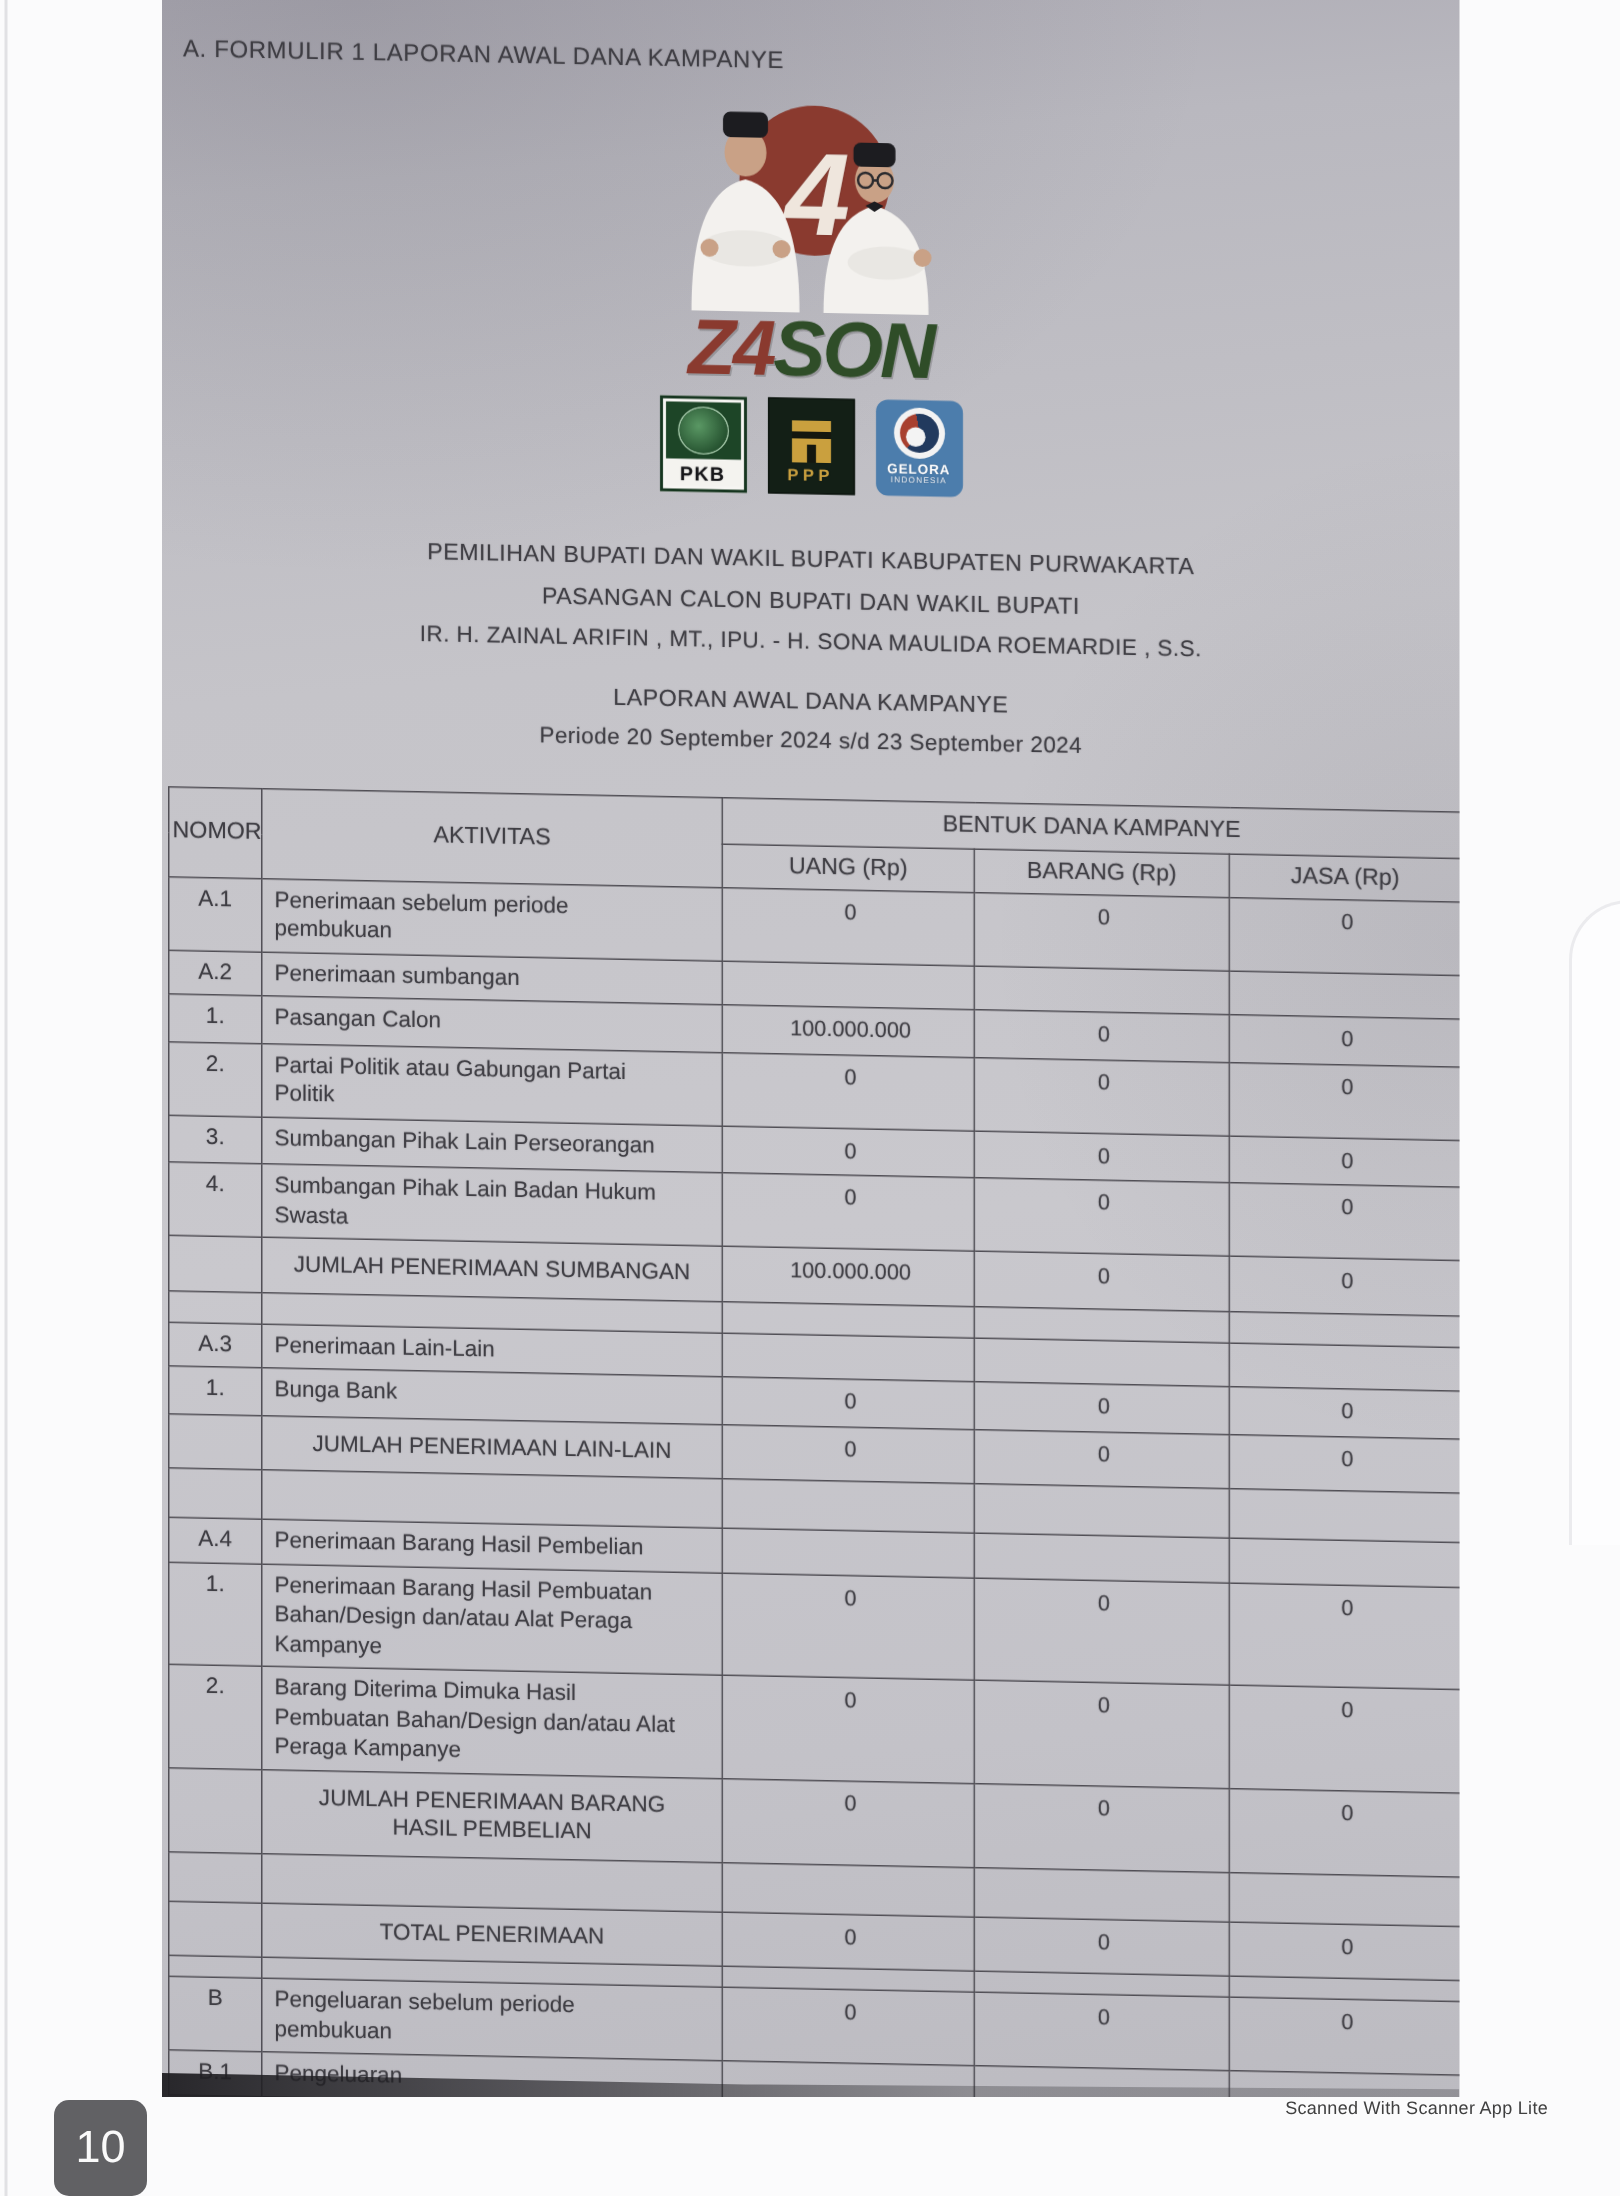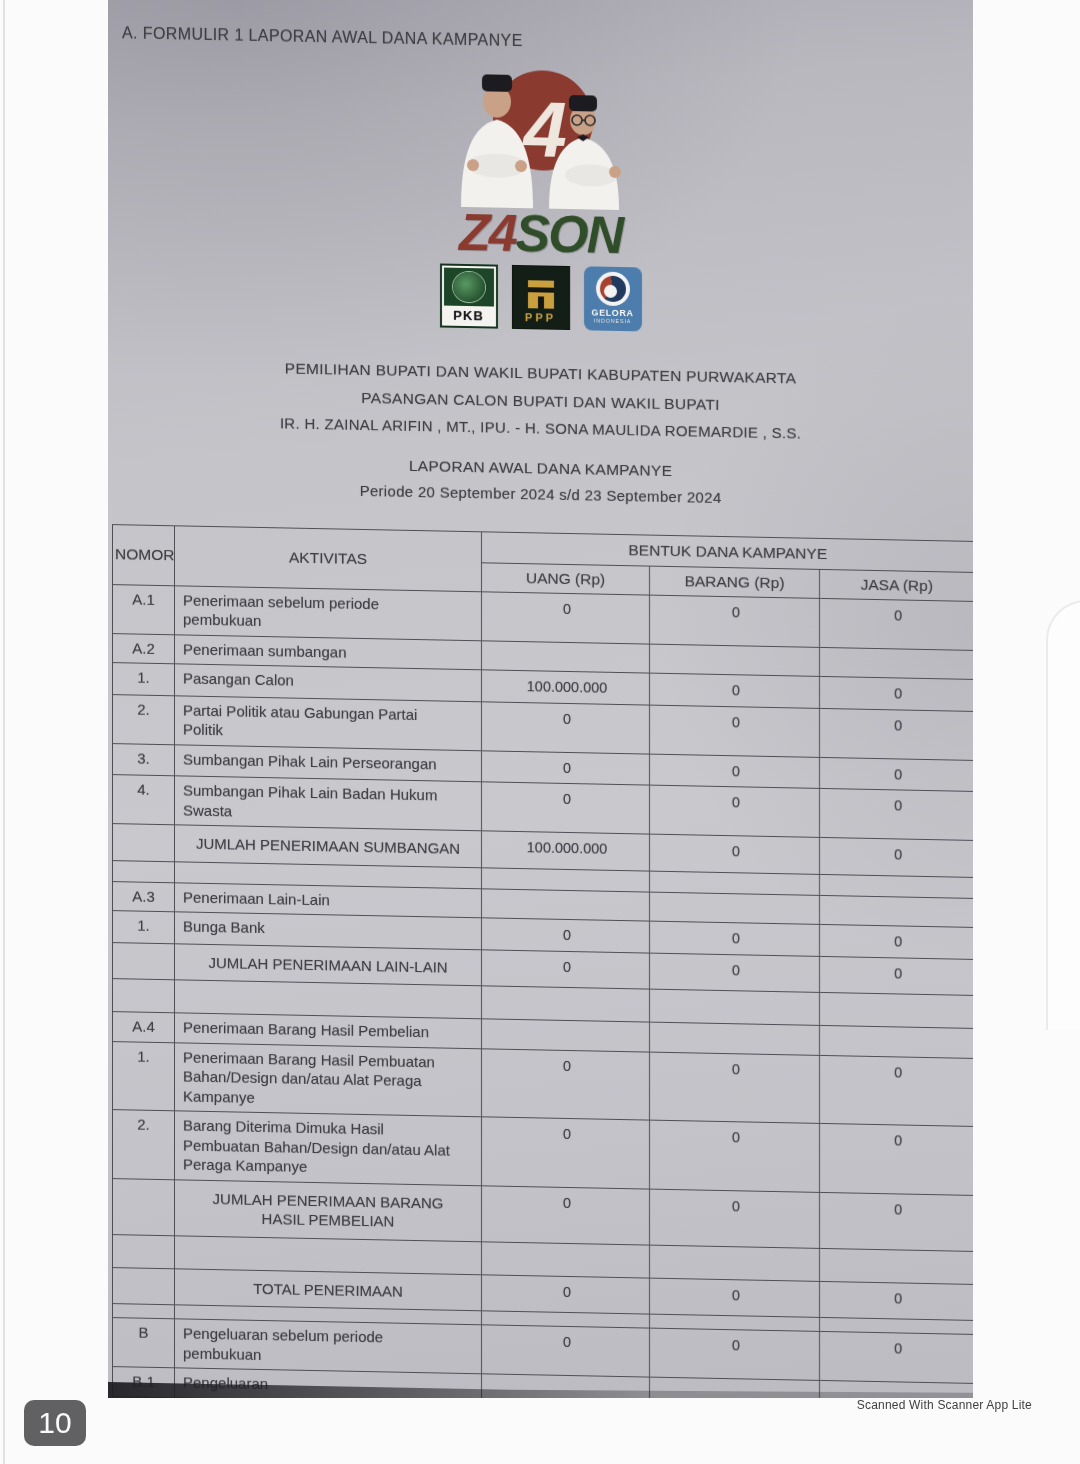--- a/index.html
+++ b/index.html
@@ -77,21 +77,21 @@
   .c-no { text-align:center; padding-left:2px !important; padding-right:2px !important; }
   .c-label { white-space:pre-line; }
   .c-val { text-align:center; font-size:14.5px !important; padding-top:6px !important; }
   tr.kind-total .c-label { text-align:center; padding:8px 4px; }
   tr.kind-total td { padding-top:8px; padding-bottom:8px; }
   tr.kind-spacer td { height:21px; padding:0; }
   tr.kind-spacer-lg td { height:33px; padding:0; }
   tr.kind-spacer-sm td { height:14px; padding:0; }
 
   
-  .page-badge { position:absolute; left:24px; top:1400px; width:62px; height:46px; background:#616164;
+  .page-badge { position:absolute; left:36px; top:1400px; width:62px; height:64px; background:#616164;
     border-radius:10px; color:#fafafa; font-size:30px; display:flex; align-items:center; justify-content:center; }
   .scanner-note { position:absolute; right:48px; top:1398px; font-size:12px; color:#404040; letter-spacing:0.2px; }
 </style>
 </head>
 <body>
 
 <div class="screen">
   <div class="left-edge-line"></div>
   <div class="page-curl"></div>
 

